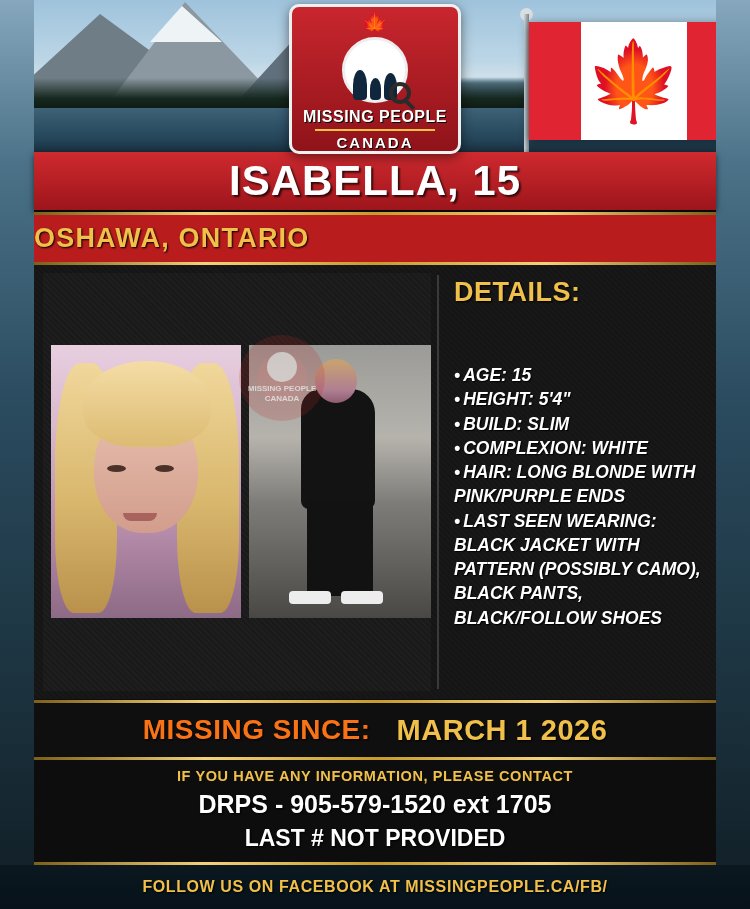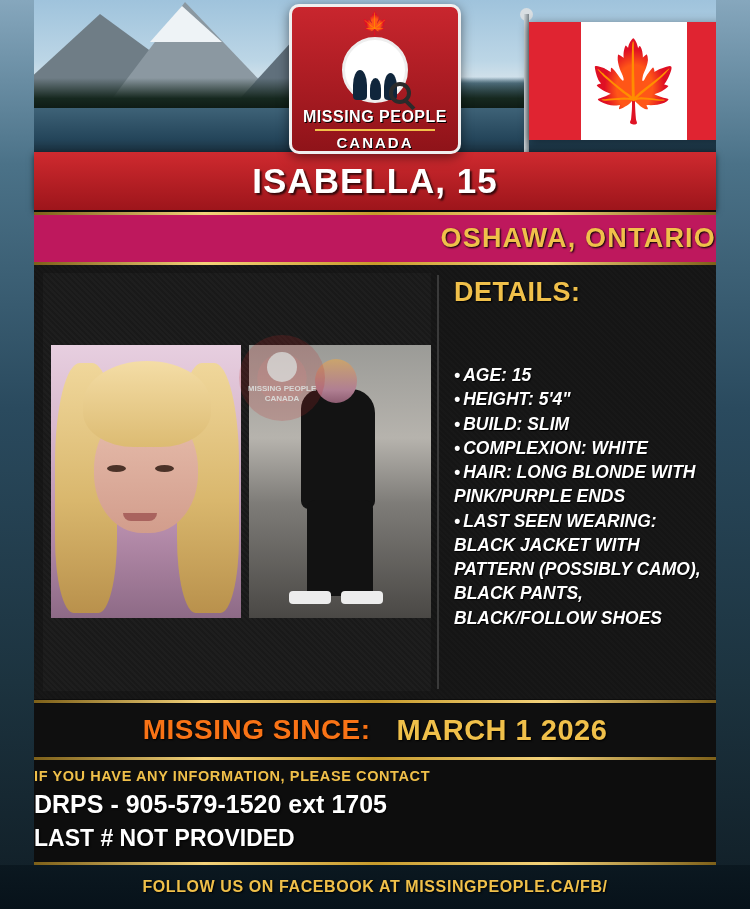--- a/index.html
+++ b/index.html
@@ -140,38 +140,38 @@
   }
 
   
   .name-bar {
     position: absolute; left: 34px; top: 152px; width: 682px; height: 58px;
     background: linear-gradient(to bottom, #cf2a2f 0%, #9d151b 100%);
     display: flex; align-items: center; justify-content: center;
     box-shadow: 0 2px 6px rgba(0,0,0,.6);
   }
   .name-bar .name {
-    font-size: 35px; font-weight: bold; color: #fff; letter-spacing: 1px;
+    font-size: 42px; font-weight: bold; color: #fff; letter-spacing: 1px;
     text-shadow: 2px 2px 2px rgba(0,0,0,.7);
   }
   .gold-rule {
     position: absolute; left: 34px; width: 682px; height: 3px;
     background: linear-gradient(to right,#7d6019,#f3d27a,#c79b2c,#f3d27a,#7d6019);
   }
   #rule1 { top: 212px; }
   #rule2 { top: 262px; }
   #rule3 { top: 700px; }
   #rule4 { top: 757px; }
   #rule5 { top: 862px; }
 
   
   .city-bar {
     position: absolute; left: 34px; top: 215px; width: 682px; height: 47px;
-    background: #be185d;
-    display: flex; align-items: center; justify-content: flex-end;
+    background: #b91c1c;
+    display: flex; align-items: center; justify-content: flex-start;
   }
   .city-bar .city {
     font-size: 27px; font-weight: bold; color: #f0c04a; letter-spacing: 1.2px;
     text-shadow: 1px 1px 2px #000;
   }
 
   
   .main-panel {
     position: absolute; left: 34px; top: 265px; width: 682px; height: 434px;
     background:
@@ -289,21 +289,21 @@
   }
   .since-date {
     font-size: 29px; font-weight: bold; color: #f0c04a; letter-spacing: .5px;
     text-shadow: 1px 1px 2px #000;
   }
 
   
   .contact {
     position: absolute; left: 34px; top: 760px; width: 682px; height: 100px;
     background: #0d0d0d;
-    display: flex; flex-direction: column; justify-content: center;
+    display: flex; flex-direction: column; align-items: center; justify-content: center;
     gap: 6px;
   }
   .contact-lead {
     font-size: 14.5px; font-weight: bold; color: #f0c04a; letter-spacing: .6px;
   }
   .contact-phone {
     font-size: 25px; font-weight: bold; color: #fff; text-shadow: 1px 1px 2px #000;
   }
   .contact-file {
     font-size: 23px; font-weight: bold; color: #fff; text-shadow: 1px 1px 2px #000;

